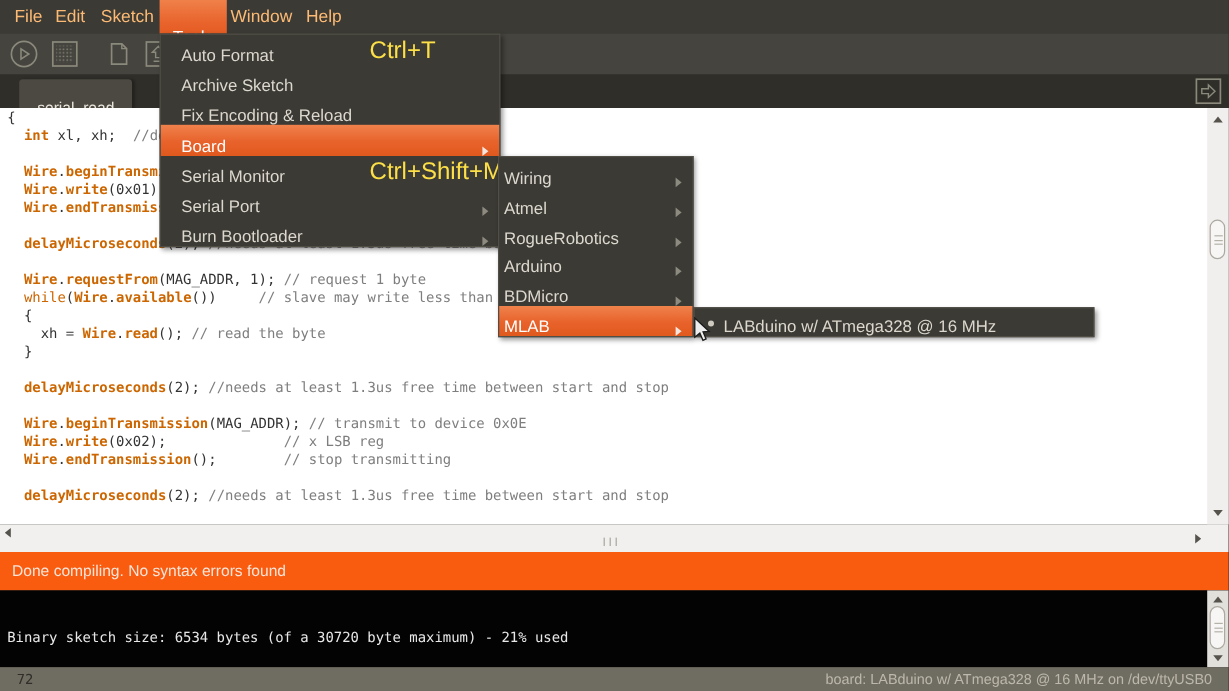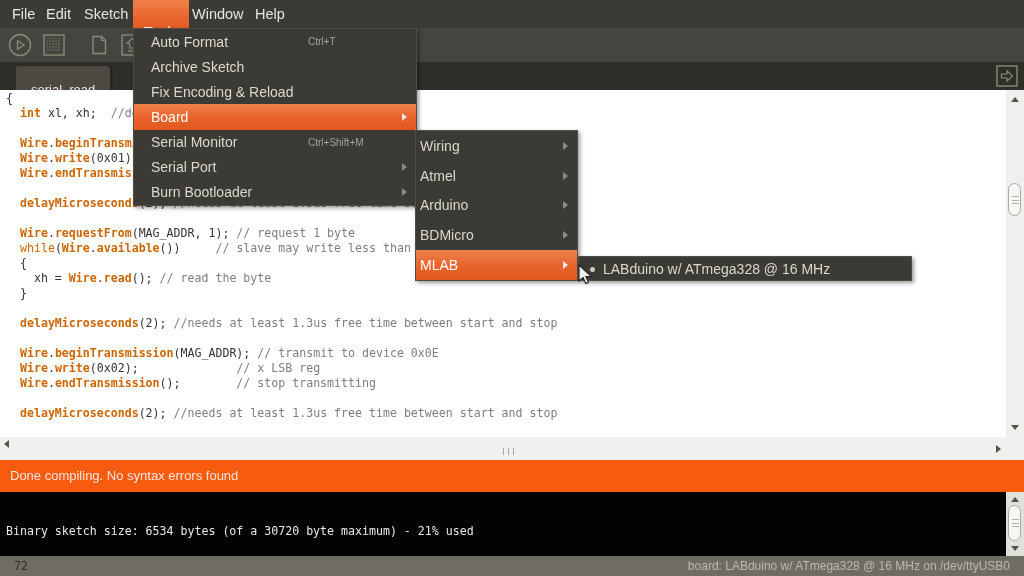--- a/index.html
+++ b/index.html
@@ -3,21 +3,21 @@
 <meta charset="utf-8">
 <style>
   html,body{margin:0;padding:0;background:#222;}
   *{box-sizing:border-box;}
   #app{position:relative;width:1024px;height:576px;overflow:hidden;
        font-family:"Liberation Sans",sans-serif;background:#3B3A35;}
 
   
   .menubar{position:absolute;left:0;top:0;width:1024px;height:28px;background:#3B3A35;}
   .menubar .mitem{position:absolute;top:0;height:28px;line-height:28px;
-      color:#e5e5e5;font-size:14.5px;padding:0 4px;cursor:default;}
+      color:#fdba74;font-size:14.5px;padding:0 4px;cursor:default;}
   .menubar .mitem.active{background:linear-gradient(180deg,#F08049 0%,#E8622B 55%,#E0581D 100%);
       color:#FFFFFF;padding:18px 11px;}
 
   
   .toolbar{position:absolute;left:0;top:28px;width:1024px;height:34px;background:#45443E;}
   .tbtn{position:absolute;top:3px;width:28px;height:28px;}
   .tbtn svg{display:block;}
 
   
   .tabstrip{position:absolute;left:0;top:62px;width:1024px;height:28px;background:#2F2E29;}
@@ -64,24 +64,24 @@
   .cscroll .thumb{position:absolute;left:2px;top:13px;width:13px;height:36px;background:#F7F6F4;
       border:1px solid #ACA9A1;border-radius:7px;}
   .footer{position:absolute;left:0;top:556px;width:1024px;height:20px;background:#6F6D62;}
   .footer .lineno{position:absolute;left:14px;top:0;line-height:20px;color:#2F2E29;
       font-family:"DejaVu Sans Mono","Liberation Mono",monospace;font-size:11.5px;}
   .footer .binfo{position:absolute;right:14px;top:0;line-height:20px;color:#BDB8AB;font-size:12px;}
 
   
   .menu{position:absolute;background:#3B3A35;border:1px solid #514E46;
         box-shadow:2px 2px 4px rgba(0,0,0,.4);}
-  .menu .row{position:relative;color:#DCD8CE;font-size:14px;display:flex;align-items:center;
+  .menu .row{position:relative;color:#DCD8CE;font-size:14px;display:flex;align-items:flex-end;
         padding-left:17px;cursor:default;}
   .menu .row.hl{background:linear-gradient(180deg,#F0824C 0%,#E8622B 55%,#E05A1E 100%);color:#FFFFFF;}
-  .menu .sc{position:absolute;left:174px;color:#a3a3a3;font-size:10px;}
+  .menu .sc{position:absolute;left:174px;color:#fde047;font-size:20px;}
   .menu .sub{position:absolute;right:9px;width:0;height:0;
         border-top:4px solid transparent;border-bottom:4px solid transparent;border-left:5px solid #8D8A7F;}
   .menu .row.hl .sub{border-left-color:#F4E6DE;}
   .menu-tools{left:133px;top:28px;width:284px;height:178px;display:grid;grid-auto-rows:1fr;z-index:10;}
   .menu-board{left:415px;top:130px;width:163px;height:151px;display:grid;grid-auto-rows:1fr;z-index:11;}
   .menu-board .row{padding-left:4px;}
   .menu-mlab{left:578px;top:256px;width:334px;height:25px;display:grid;z-index:12;}
   .menu-mlab .row{padding-left:24px;}
   .radio-dot{position:absolute;left:11px;top:10px;width:5px;height:5px;border-radius:50%;background:#CFCBC1;}
 
@@ -236,20 +236,24 @@
   <div class="menu menu-board">
     <div class="row">
       <span>Wiring</span>
       <span class="sub"></span>
     </div>
     <div class="row">
       <span>Atmel</span>
       <span class="sub"></span>
     </div>
     <div class="row">
+      <span>RogueRobotics</span>
+      <span class="sub"></span>
+    </div>
+    <div class="row">
       <span>Arduino</span>
       <span class="sub"></span>
     </div>
     <div class="row">
       <span>BDMicro</span>
       <span class="sub"></span>
     </div>
     <div class="row hl">
       <span>MLAB</span>
       <span class="sub"></span>

